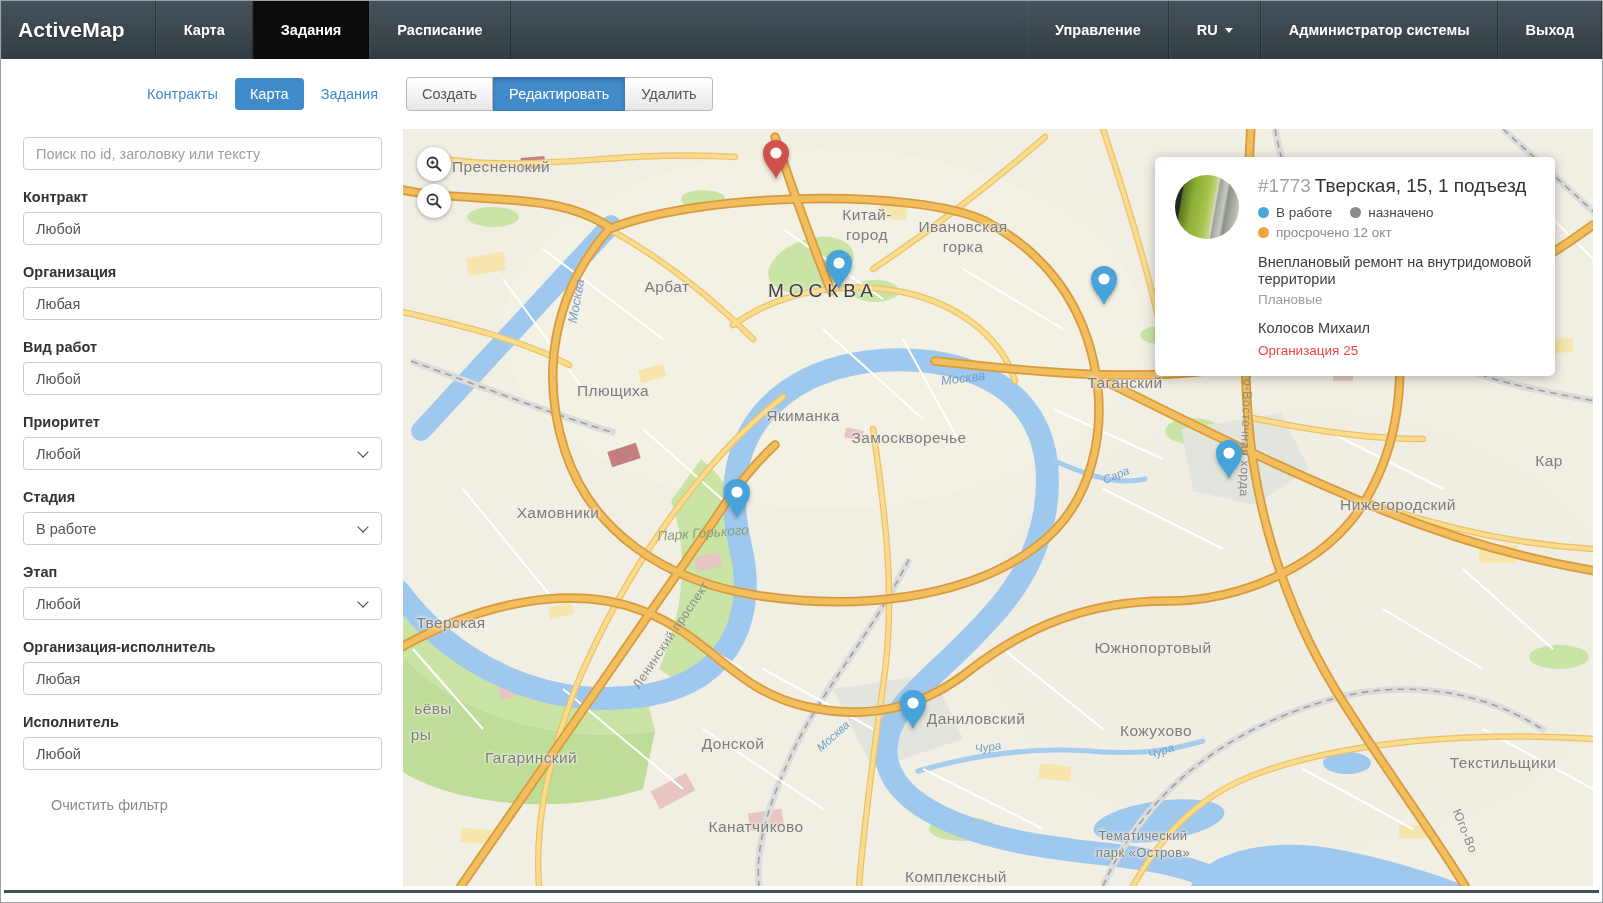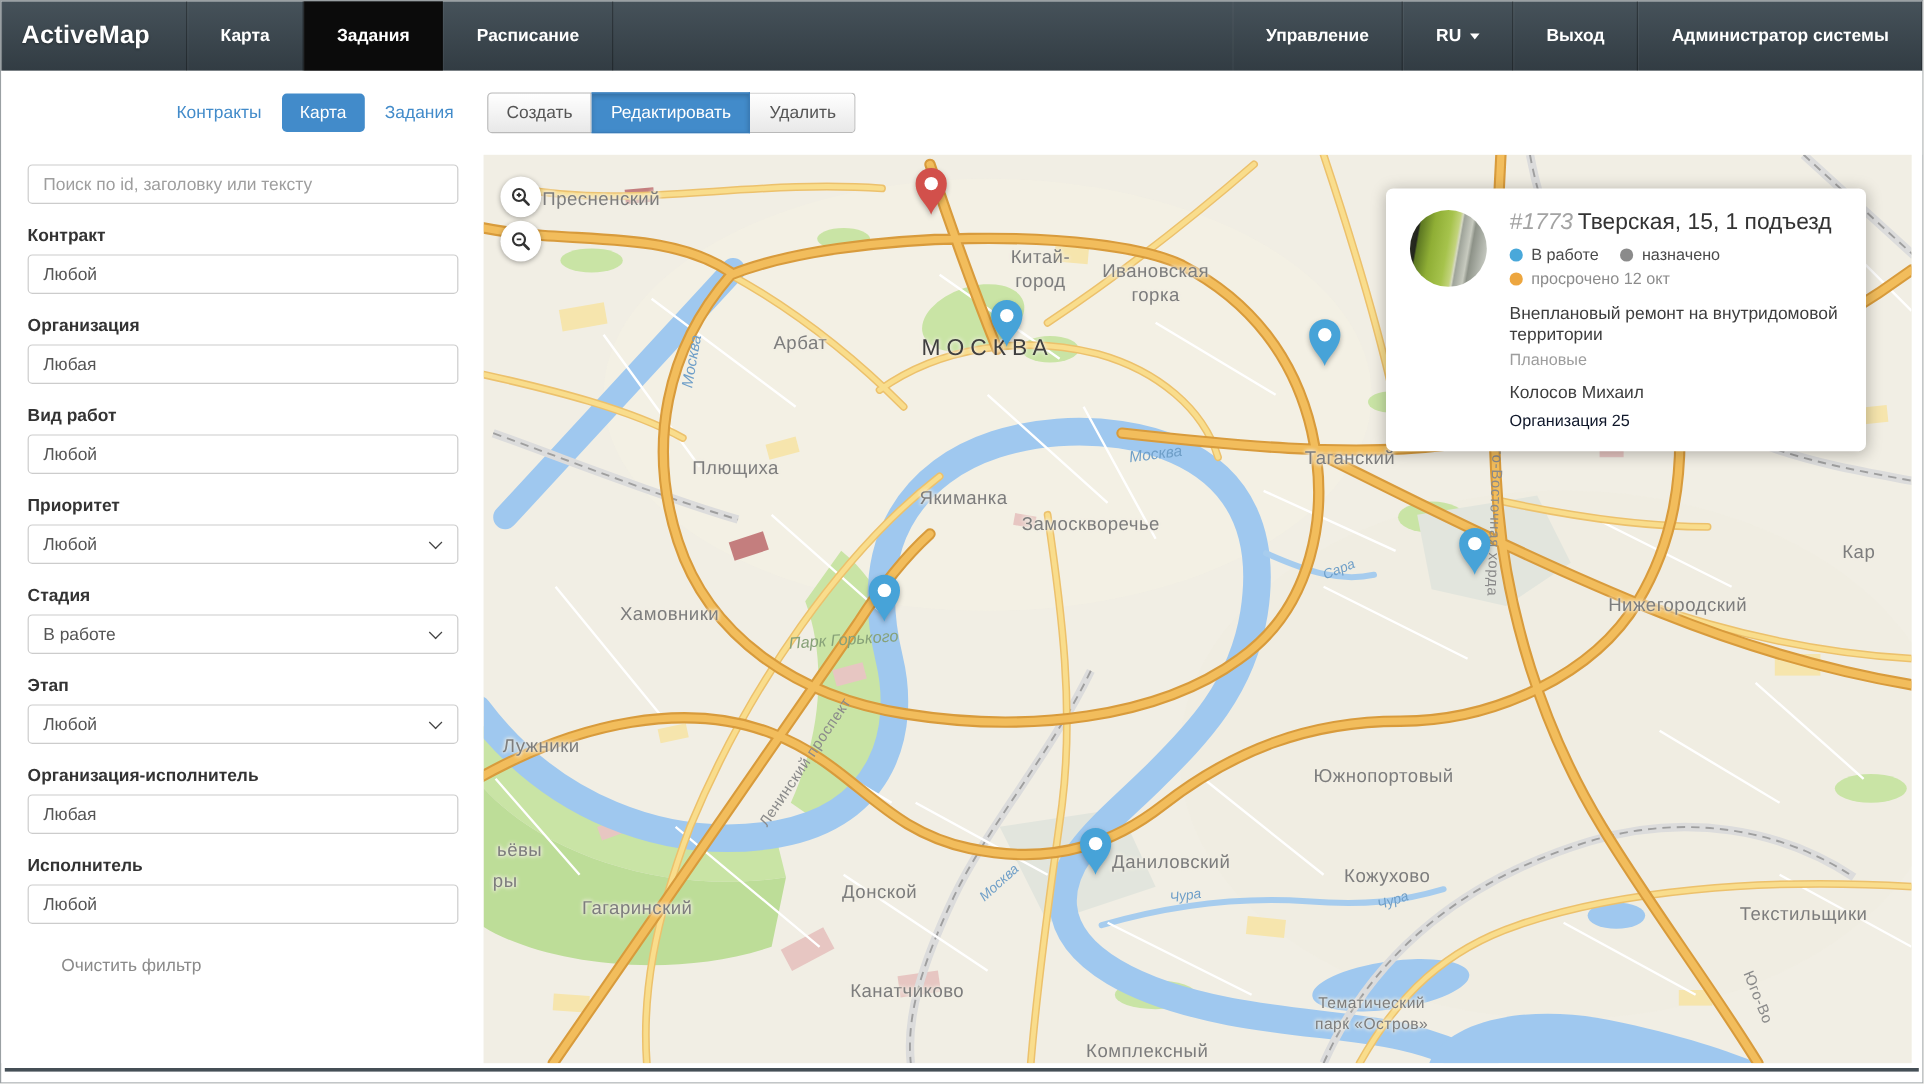--- a/index.html
+++ b/index.html
@@ -49,51 +49,51 @@
 
   .zbtn { position:absolute; width:34px; height:34px; border-radius:50%; background:#fff; box-shadow:0 1px 4px rgba(0,0,0,.35); display:flex; align-items:center; justify-content:center; cursor:pointer; }
   .pin { position:absolute; width:30px; height:42px; filter:drop-shadow(0 2px 2px rgba(0,0,0,.3)); cursor:pointer; }
 
   
   .popup { position:absolute; left:752px; top:28px; width:400px; min-height:208px; background:#fff; border-radius:6px; box-shadow:0 2px 12px rgba(0,0,0,.28); padding:18px 20px; display:flex; gap:19px; }
   .photo { width:64px; height:64px; border-radius:50%; flex:none;
            background:linear-gradient(100deg,#2e3026 0%,#23261d 13%,#5c7722 15%,#8fae35 30%,#a6c34c 48%,#c2d37b 57%,#d6d9c2 60%,#9fa49a 62%,#c7cabf 72%,#8d9288 76%,#d9dcd4 100%); }
   .pbody { flex:1; min-width:0; }
   .ptitle { font-size:19px; color:#333; line-height:1.15; cursor:pointer; }
-  .pid { color:#a3a3a3; margin-right:4px;font-style:italic; }
+  .pid { color:#a3a3a3; margin-right:4px; }
   .srow { display:flex; gap:18px; margin-top:8px; align-items:center; }
   .srow.second { margin-top:5px; }
   .status { display:flex; align-items:center; gap:7px; font-size:13.5px; color:#4a4a4a; }
   .status.muted { color:#8c8c8c; }
   .dot { width:11px; height:11px; border-radius:50%; flex:none; }
   .pdesc { margin-top:14px; font-size:14.5px; color:#3d3d3d; line-height:1.2; }
   .pcat { margin-top:3px; font-size:13.5px; color:#9d9d9d; }
   .passignee { margin-top:13px; font-size:14.5px; color:#3d3d3d; }
-  .porg { margin-top:7px; font-size:13.5px; color:#0f172a; }
+  .porg { margin-top:7px; font-size:13.5px; color:#ef4444; }
 
   .frame-bottom { position:absolute; left:3px; right:3px; top:889px; height:3px; background:#454f56; }
 </style>
 </head>
 <body>
 
 <div class="window">
 
   <div class="nav">
     <div class="nav-sec nav-brand">ActiveMap</div>
     <div class="nav-sec">Карта</div>
     <div class="nav-sec active">Задания</div>
     <div class="nav-sec">Расписание</div>
     <div class="nav-sec nav-spacer"></div>
     <div class="nav-sec">Управление</div>
     <div class="nav-sec">
         <span>RU</span>
         <span class="caret"></span>
       </div>
+    <div class="nav-sec">Администратор системы</div>
     <div class="nav-sec">Выход</div>
-    <div class="nav-sec">Администратор системы</div>
   </div>
 
   <div class="toolbar">
     <div class="views">
       <span class="view-link">Контракты</span>
       <span class="view-btn">Карта</span>
       <span class="view-link">Задания</span>
     </div>
     <div class="actions">
       <div class="abtn">Создать</div>
@@ -233,21 +233,21 @@
     <div class="dlabel" style="left:560px;top:108px">Ивановская
 горка</div>
     <div class="dlabel" style="left:264px;top:158px">Арбат</div>
     <div class="citylabel" style="left:420px;top:162px">МОСКВА</div>
     <div class="dlabel" style="left:210px;top:262px">Плющиха</div>
     <div class="dlabel" style="left:400px;top:287px">Якиманка</div>
     <div class="dlabel" style="left:506px;top:309px">Замоскворечье</div>
     <div class="dlabel" style="left:722px;top:254px">Таганский</div>
     <div class="dlabel" style="left:155px;top:384px">Хамовники</div>
     <div class="dlabel" style="left:995px;top:376px">Нижегородский</div>
-    <div class="dlabel" style="left:48px;top:494px">Лужники</div>
+    <div class="dlabel" style="left:48px;top:494px">Тверская</div>
     <div class="dlabel" style="left:750px;top:519px">Южнопортовый</div>
     <div class="dlabel" style="left:128px;top:629px">Гагаринский</div>
     <div class="dlabel" style="left:330px;top:615px">Донской</div>
     <div class="dlabel" style="left:573px;top:590px">Даниловский</div>
     <div class="dlabel" style="left:753px;top:602px">Кожухово</div>
     <div class="dlabel" style="left:1100px;top:634px">Текстильщики</div>
     <div class="dlabel" style="left:353px;top:698px">Канатчиково</div>
     <div class="dlabel" style="left:553px;top:748px">Комплексный</div>
     <div class="dlabel small" style="left:740px;top:716px">Тематический
 парк «Остров»</div>

